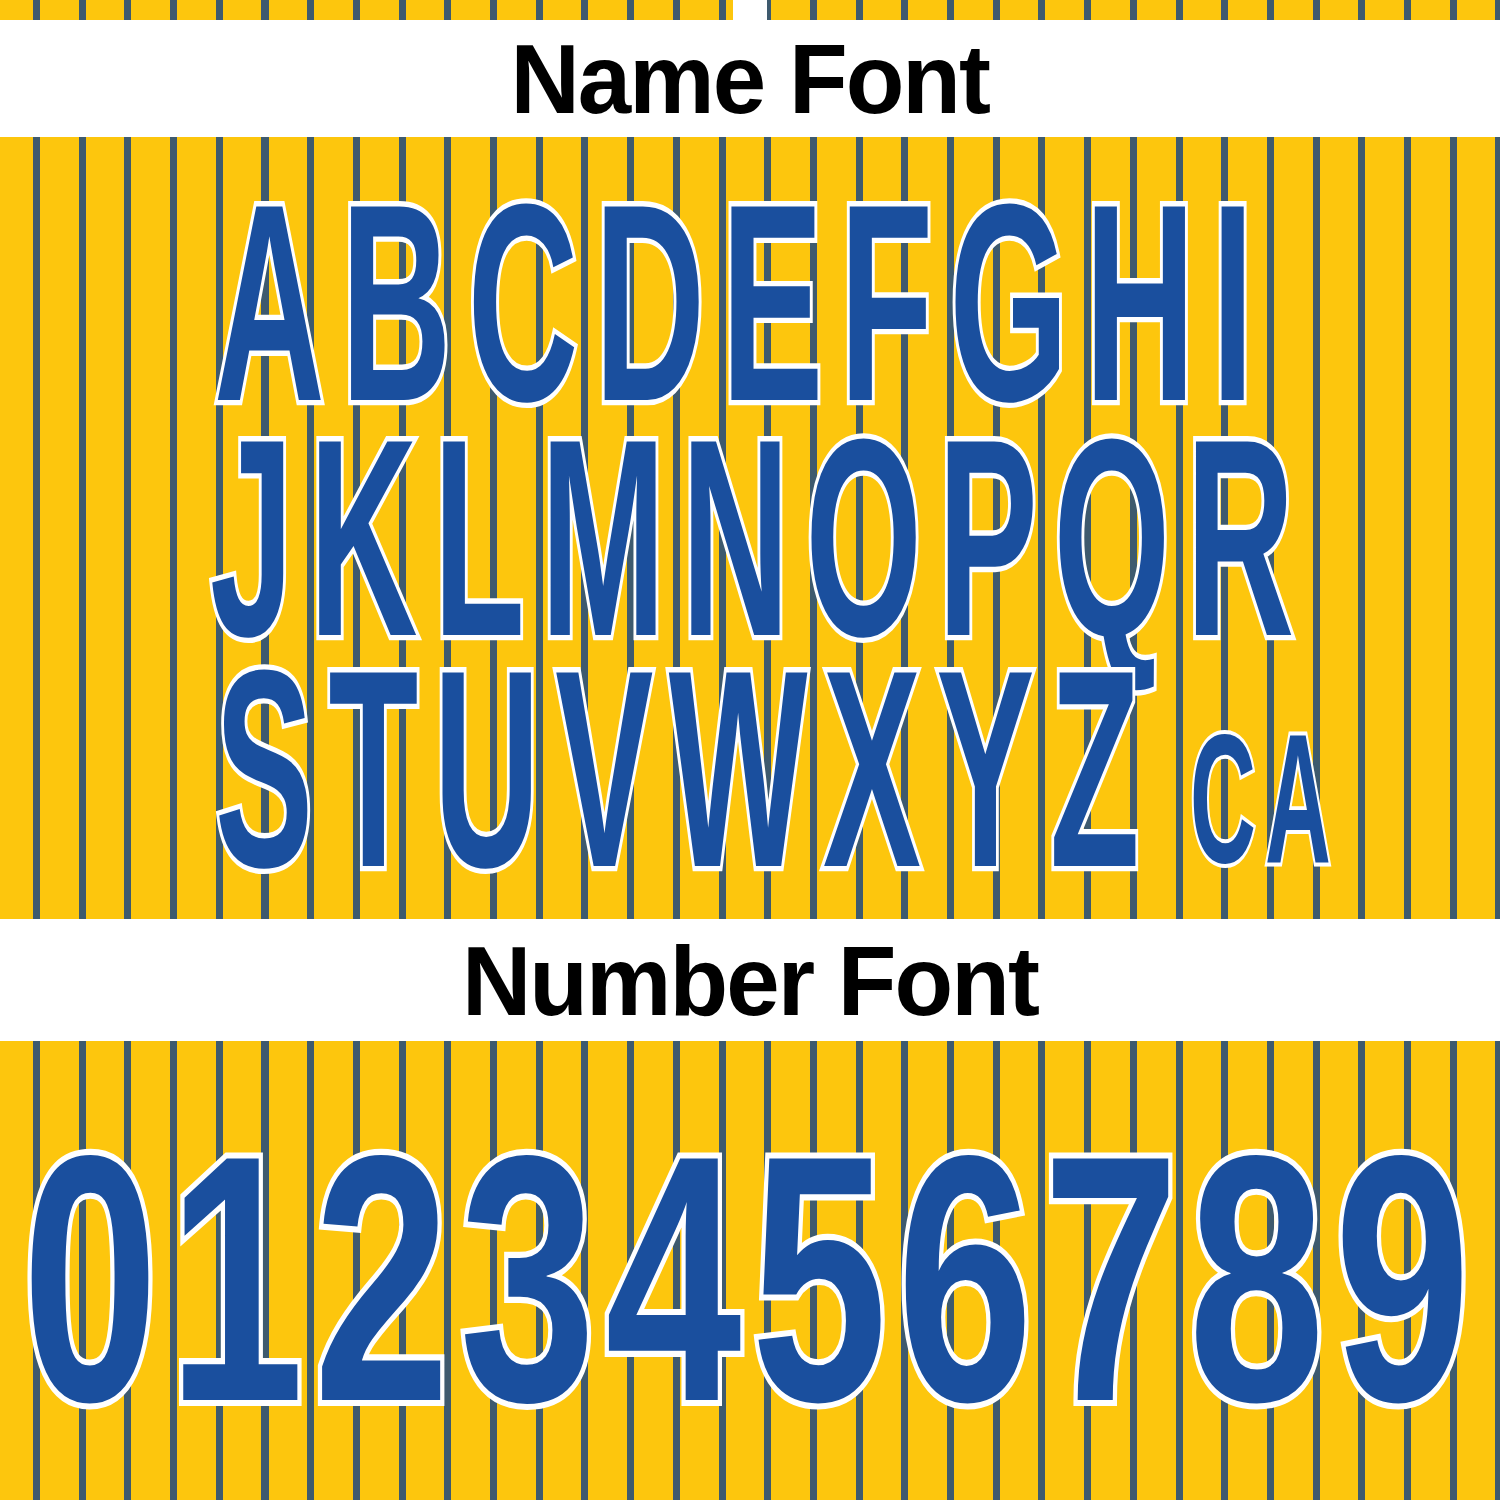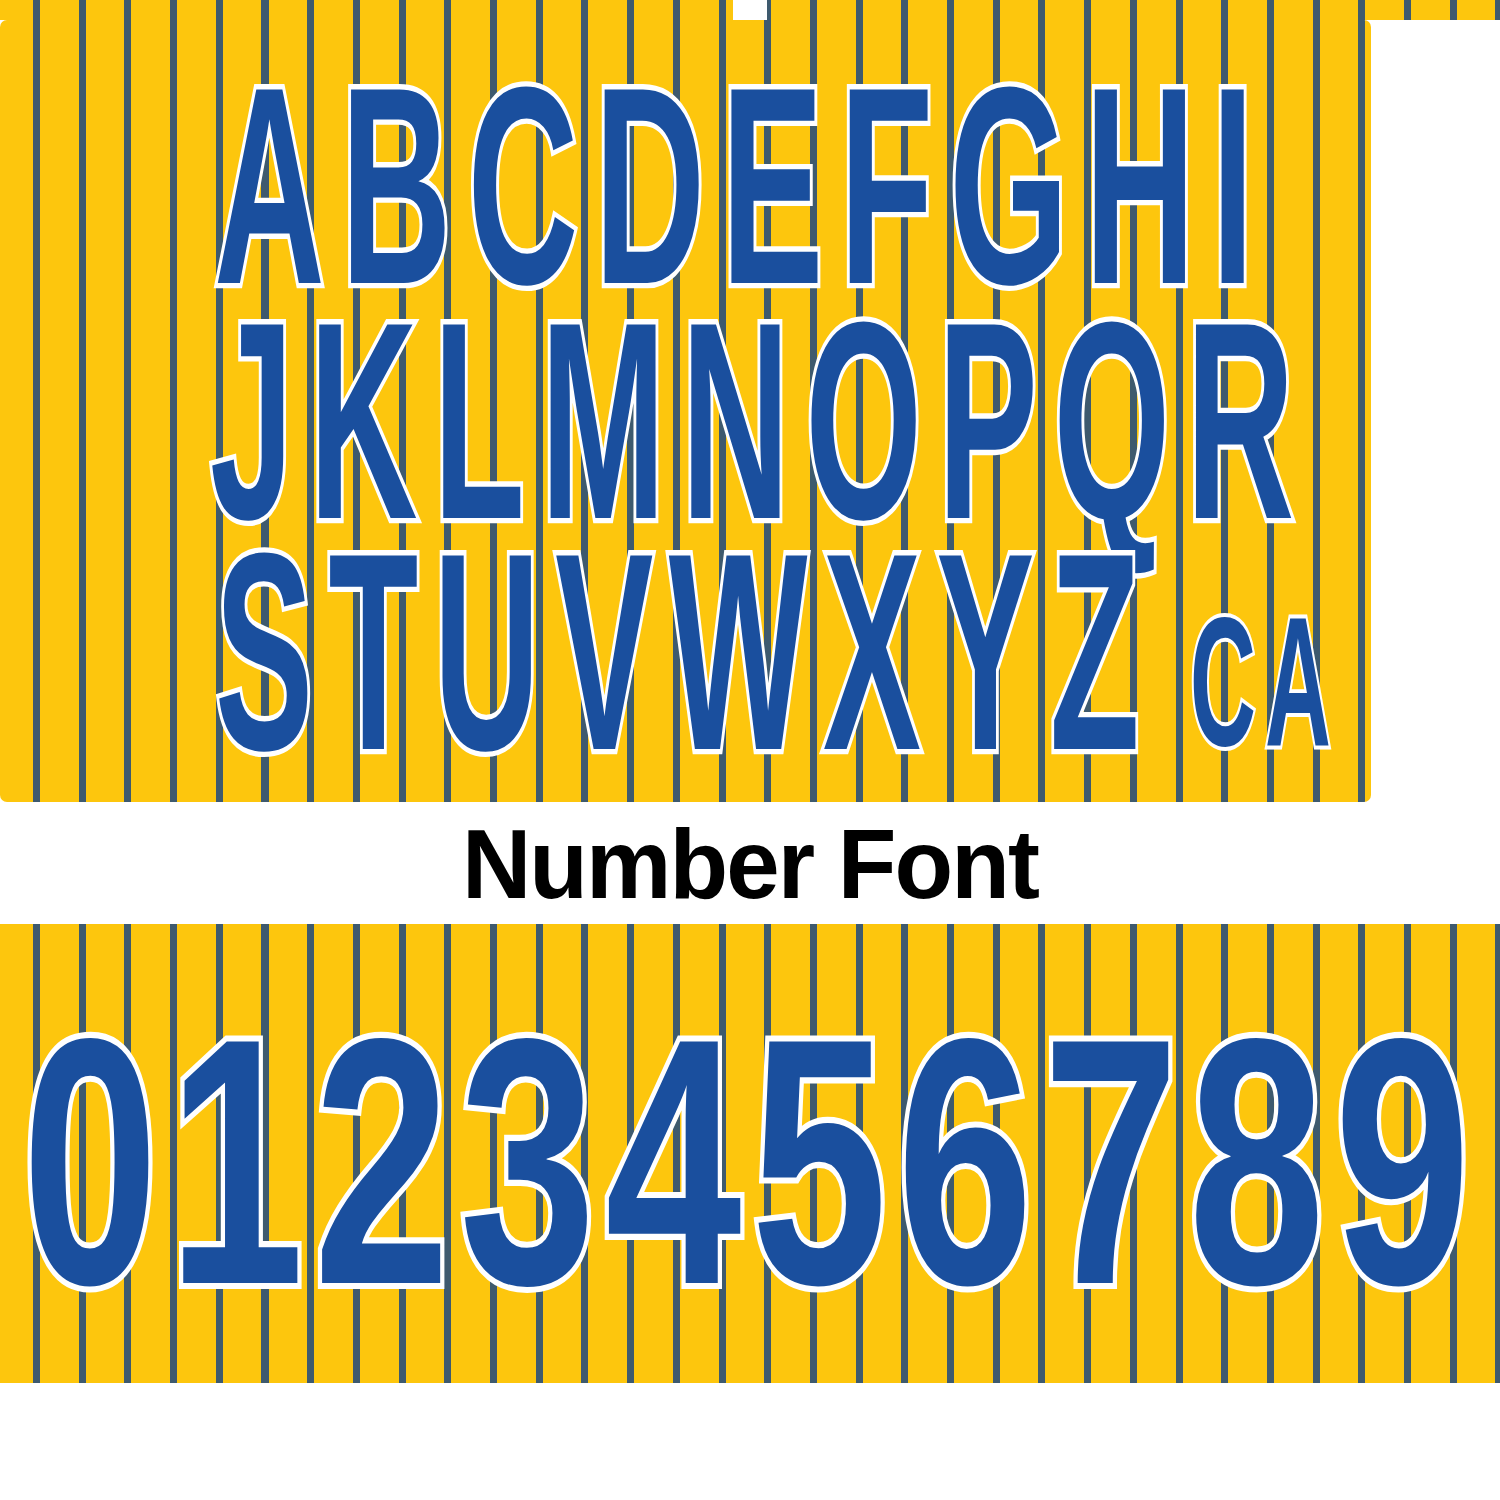--- a/index.html
+++ b/index.html
@@ -39,21 +39,21 @@
   .band-name   { height: 117px; }
   .band-number { height: 122px; border-radius: 28px; }
   .band-title {
     font-weight: bold;
     font-size: 99px;
     letter-spacing: -2px;
     color: #000000;
     line-height: 1;
     transform: scaleX(0.97);
   }
-  .section-letters { position: relative; width: 1371px; height: 782px; border-radius: 7px; }
+  .section-letters { position: relative; width: 1500px; height: 782px; }
   .section-numbers { position: relative; width: 1500px; height: 459px; }
   .glyph-svg {
     position: absolute;
     left: 0;
     top: 0;
     display: block;
   }
   .glyphs {
     font-family: "Liberation Sans", sans-serif;
     font-weight: bold;
@@ -72,20 +72,23 @@
 </style>
 </head>
 <body>
 
 <div class="canvas">
 
   <div class="strip-top pinstripes">
     <div class="seam"></div>
   </div>
 
+  <div class="band band-name">
+    <div class="band-title">Name Font</div>
+  </div>
 
   <div class="section-letters pinstripes">
     <svg class="glyph-svg" width="1500" height="782" viewBox="0 0 782" xmlns="http://www.w3.org/2000/svg">
       <text class="glyphs" font-size="210" letter-spacing="22" text-anchor="middle" x="0" y="0" textLength="1056" lengthAdjust="spacingAndGlyphs" stroke-width="8" paint-order="stroke" transform="translate(742,263) scale(1,1.34)">ABCDEFGHI</text>
       <text class="glyphs" font-size="210" letter-spacing="22" text-anchor="middle" x="0" y="0" textLength="1100" lengthAdjust="spacingAndGlyphs" stroke-width="8" paint-order="stroke" transform="translate(760,498) scale(1,1.34)">JKLMNOPQR</text>
       <text class="glyphs" font-size="210" letter-spacing="22" text-anchor="middle" x="0" y="0" textLength="940" lengthAdjust="spacingAndGlyphs" stroke-width="8" paint-order="stroke" transform="translate(685,729) scale(1,1.34)">STUVWXYZ</text>
       <text class="glyphs" font-size="140" letter-spacing="14" text-anchor="middle" x="0" y="0" textLength="150" lengthAdjust="spacingAndGlyphs" stroke-width="6" paint-order="stroke" transform="translate(1265,725) scale(1,1.31)">CA</text>
     </svg>
   </div>
 

